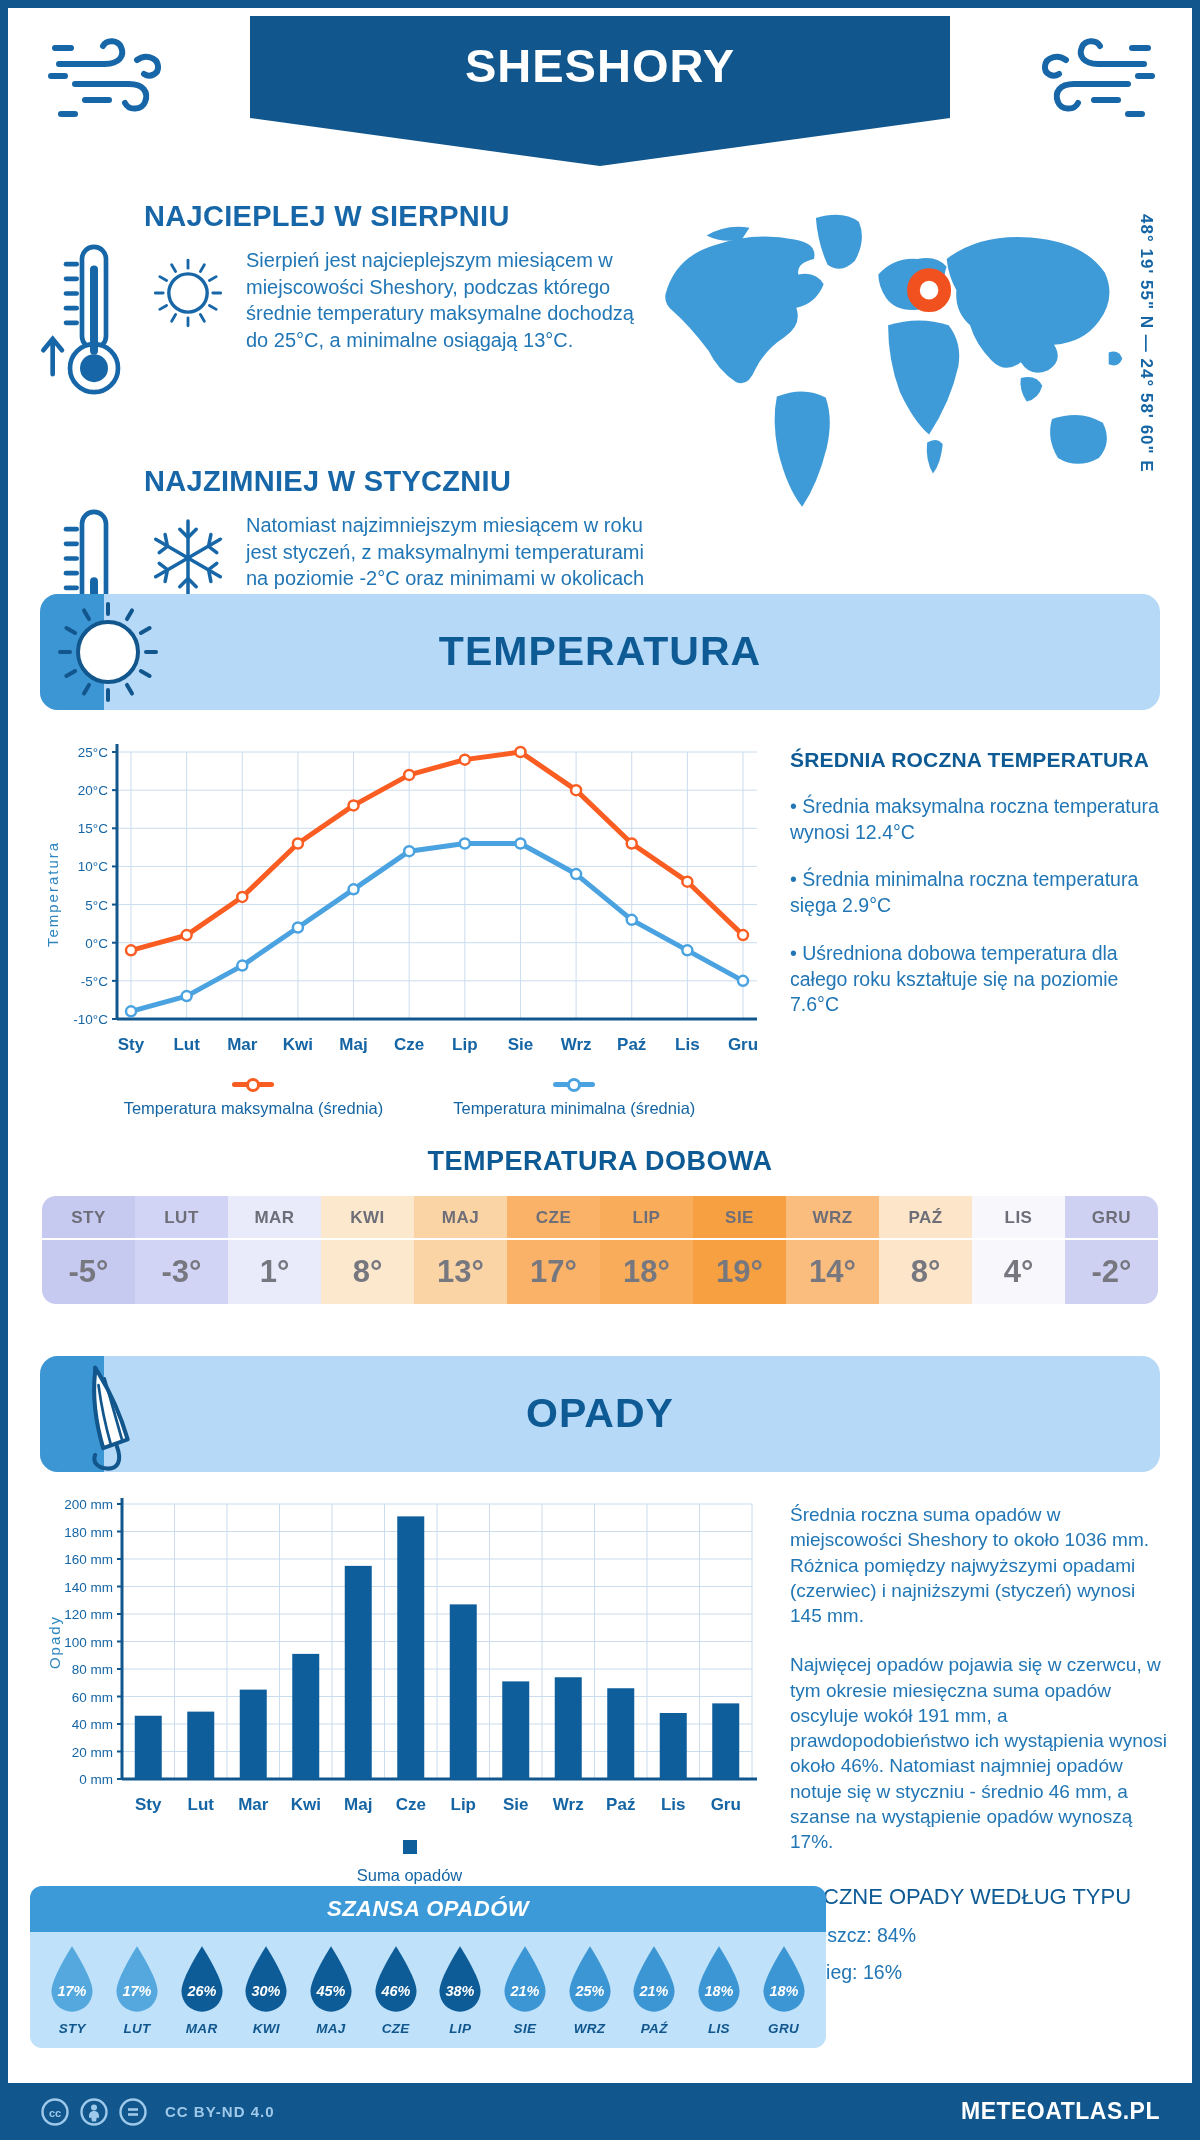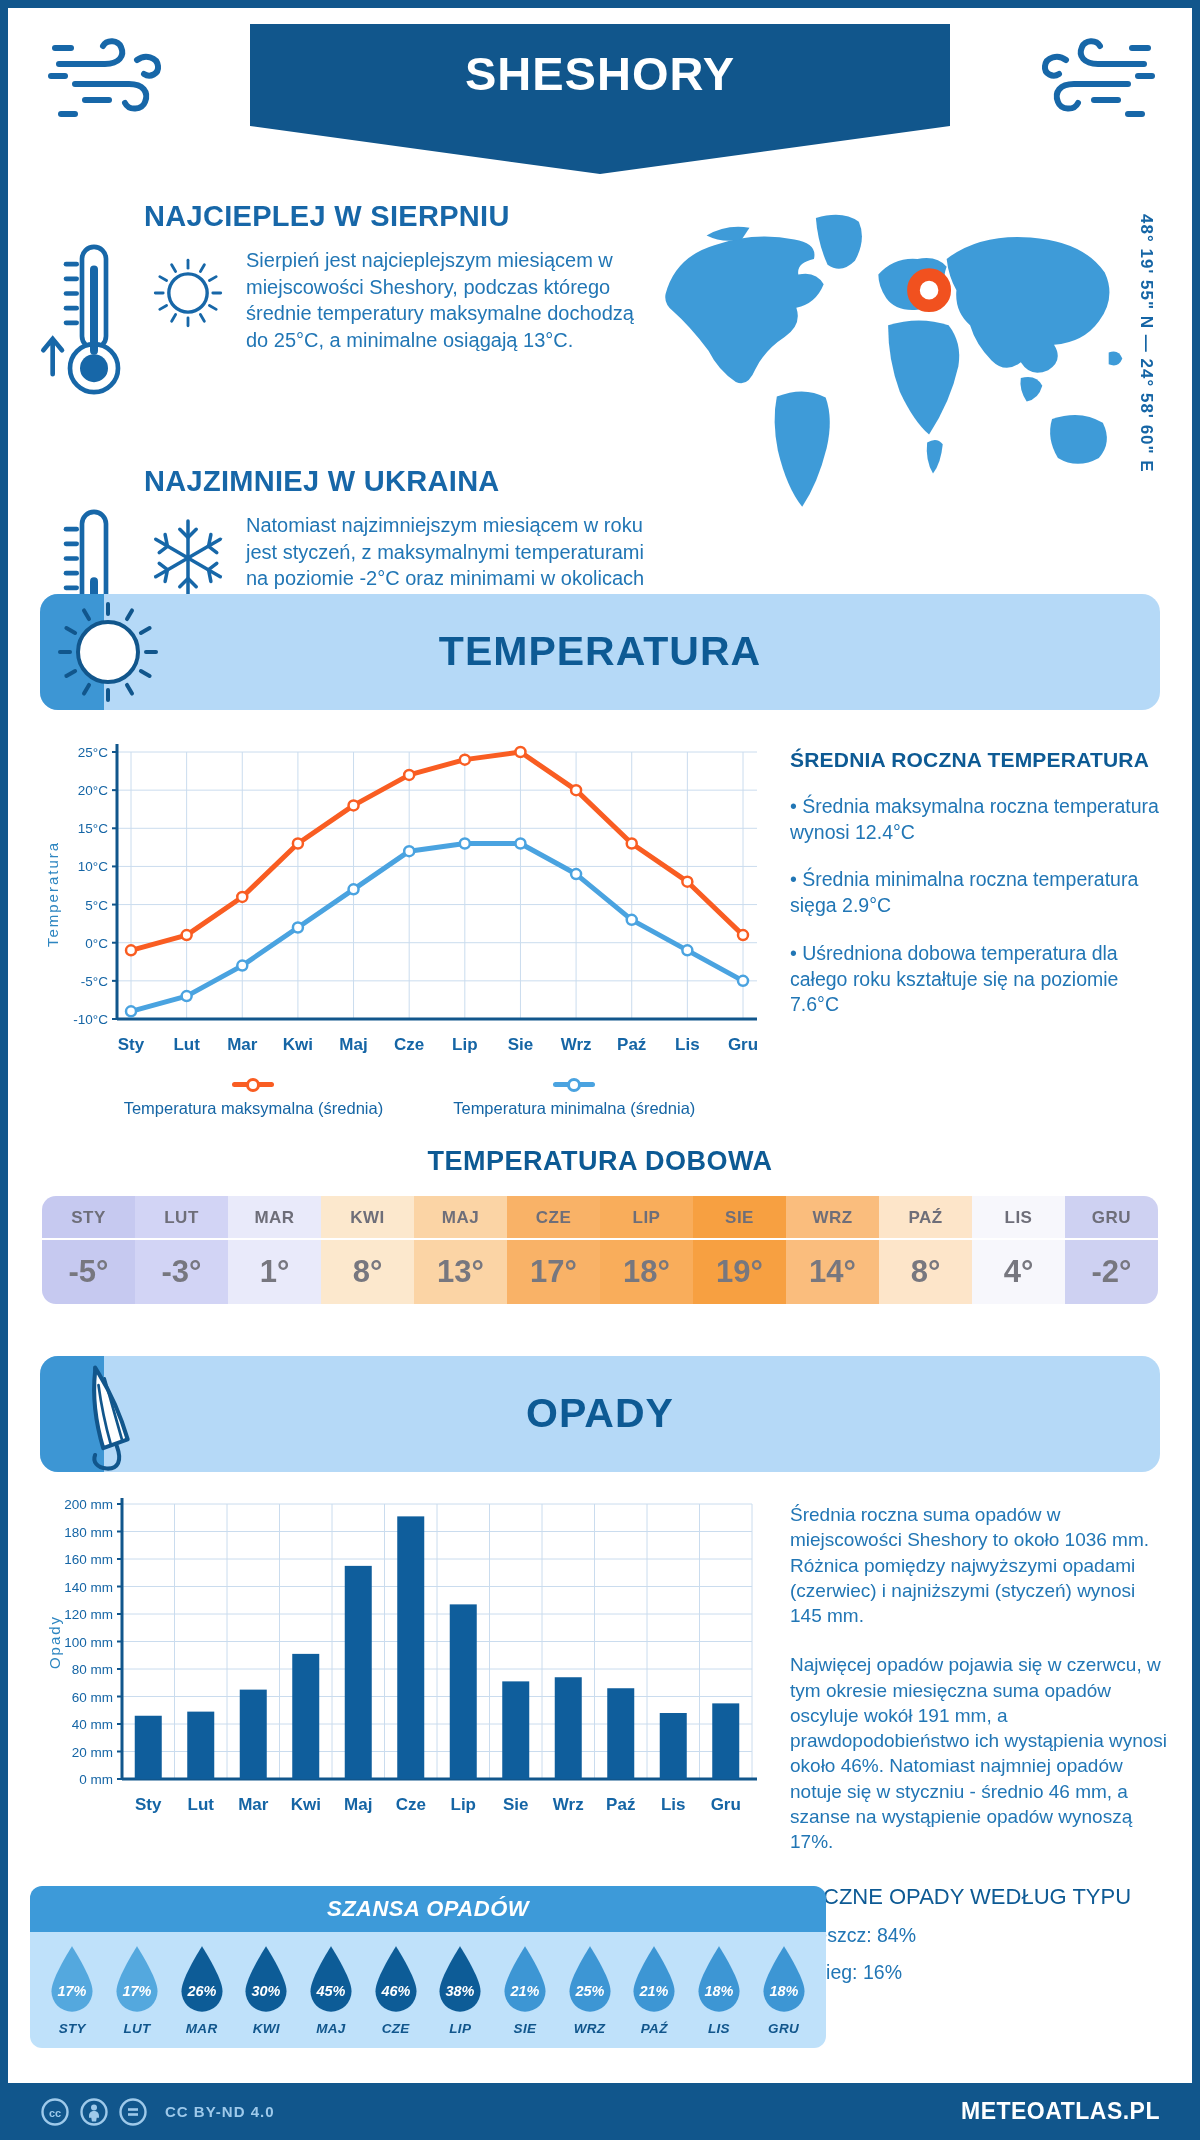--- a/index.html
+++ b/index.html
@@ -1,21 +1,21 @@
 <!DOCTYPE html>
 <html><head>
 <meta charset="utf-8">
 <style>
   html,body{margin:0;padding:0;background:#e8e8e8;}
   .page{position:relative;width:1200px;height:2140px;background:#ffffff;margin:0 auto;
         font-family:"Liberation Sans",sans-serif;overflow:hidden;}
   .frame{position:absolute;inset:0;border:8px solid #11568c;pointer-events:none;z-index:60;}
 
   
-  .hdr-banner{position:absolute;left:250px;top:24px;width:700px;height:150px;background:#11568c;
+  .hdr-banner{position:absolute;left:250px;top:16px;width:700px;height:150px;background:#11568c;
     clip-path:polygon(0 0,100% 0,100% 68%,50% 100%,0 68%);text-align:center;z-index:5;}
   .hdr-title{margin-top:22px;color:#fff;font-size:47px;font-weight:bold;letter-spacing:1px;}
   .hdr-sub{margin-top:8px;color:#fff;font-size:15px;font-weight:bold;letter-spacing:1px;}
   .wind{position:absolute;top:26px;width:130px;height:100px;}
   .wind.left{left:45px;} .wind.right{left:1028px;transform:scaleX(-1);}
 
   
   .intro{position:absolute;left:38px;top:200px;width:615px;}
   .intro-row{display:flex;}
   .intro-row.cold{margin-top:26px;}
@@ -178,21 +178,21 @@
               <line x1="42" y1="106" x2="58" y2="106"></line>
             <line x1="42" y1="128" x2="58" y2="128"></line>
             <rect x="66" y="14" width="36" height="152" rx="18" fill="#fff"></rect>
             <circle cx="84" cy="196" r="36" fill="#fff"></circle>
           </g>
           <rect x="78" y="112" width="12" height="64" rx="6" fill="#1767a8"></rect>
           <circle cx="84" cy="196" r="21" fill="#1767a8"></circle>
         </svg>
       </div>
       <div class="content-col">
-        <h2 class="intro-h">NAJZIMNIEJ W UKRAINA</h2>
+        <h2 class="intro-h">NAJZIMNIEJ W STYCZNIU</h2>
         <div class="body-row">
           <div class="mini-icon">
             <svg width="88" height="88" viewBox="0 0 150 150">
               <g stroke="#1767a8" stroke-width="6" fill="none" stroke-linecap="round">
                 <line x1="75" y1="12" x2="75" y2="138"></line>
                 <line x1="20" y1="43" x2="130" y2="107"></line>
                 <line x1="130" y1="43" x2="20" y2="107"></line>
                 <path d="M61,26 L75,40 L89,26"></path>
                   <path d="M61,124 L75,110 L89,124"></path>
                 <path d="M26,66 L40,55 L36,35"></path>
@@ -487,20 +487,26 @@
         <rect x="512.75" y="185.25" width="27" height="101.75" fill="#0f5e9c"></rect>
         <text x="526.25" y="318" text-anchor="middle" font-size="17" font-weight="bold" fill="#1565a5">Wrz</text>
         <rect x="565.25" y="196.25" width="27" height="90.75" fill="#0f5e9c"></rect>
         <text x="578.75" y="318" text-anchor="middle" font-size="17" font-weight="bold" fill="#1565a5">Paź</text>
         <rect x="617.75" y="221" width="27" height="66" fill="#0f5e9c"></rect>
         <text x="631.25" y="318" text-anchor="middle" font-size="17" font-weight="bold" fill="#1565a5">Lis</text>
         <rect x="670.25" y="211.375" width="27" height="75.625" fill="#0f5e9c"></rect>
         <text x="683.75" y="318" text-anchor="middle" font-size="17" font-weight="bold" fill="#1565a5">Gru</text>
         <text x="18" y="150" text-anchor="middle" font-size="15" fill="#2e86c1" letter-spacing="2" transform="rotate(-90 18 150)">Opady</text>
       </svg>
+    <div class="legend" id="precip-legend">
+        <div class="legend-item">
+          <span class="lg-square" style="background: rgb(15, 94, 156);"></span>
+          <span>Suma opadów</span>
+        </div>
+      </div>
   </div>
 
   <div class="aside" id="aside-precip">
     <p class="aside-p">Średnia roczna suma opadów w miejscowości Sheshory to około 1036 mm. Różnica pomiędzy najwyższymi opadami (czerwiec) i najniższymi (styczeń) wynosi 145 mm.</p>
     <p class="aside-p">Najwięcej opadów pojawia się w czerwcu, w tym okresie miesięczna suma opadów oscyluje wokół 191 mm, a prawdopodobieństwo ich wystąpienia wynosi około 46%. Natomiast najmniej opadów notuje się w styczniu - średnio 46 mm, a szanse na wystąpienie opadów wynoszą 17%.</p>
     <h3 class="type-h">ROCZNE OPADY WEDŁUG TYPU</h3>
     <div id="type-bullets">
         <div class="type-bullet">Deszcz: 84%</div>
         <div class="type-bullet">Śnieg: 16%</div>
       </div>

